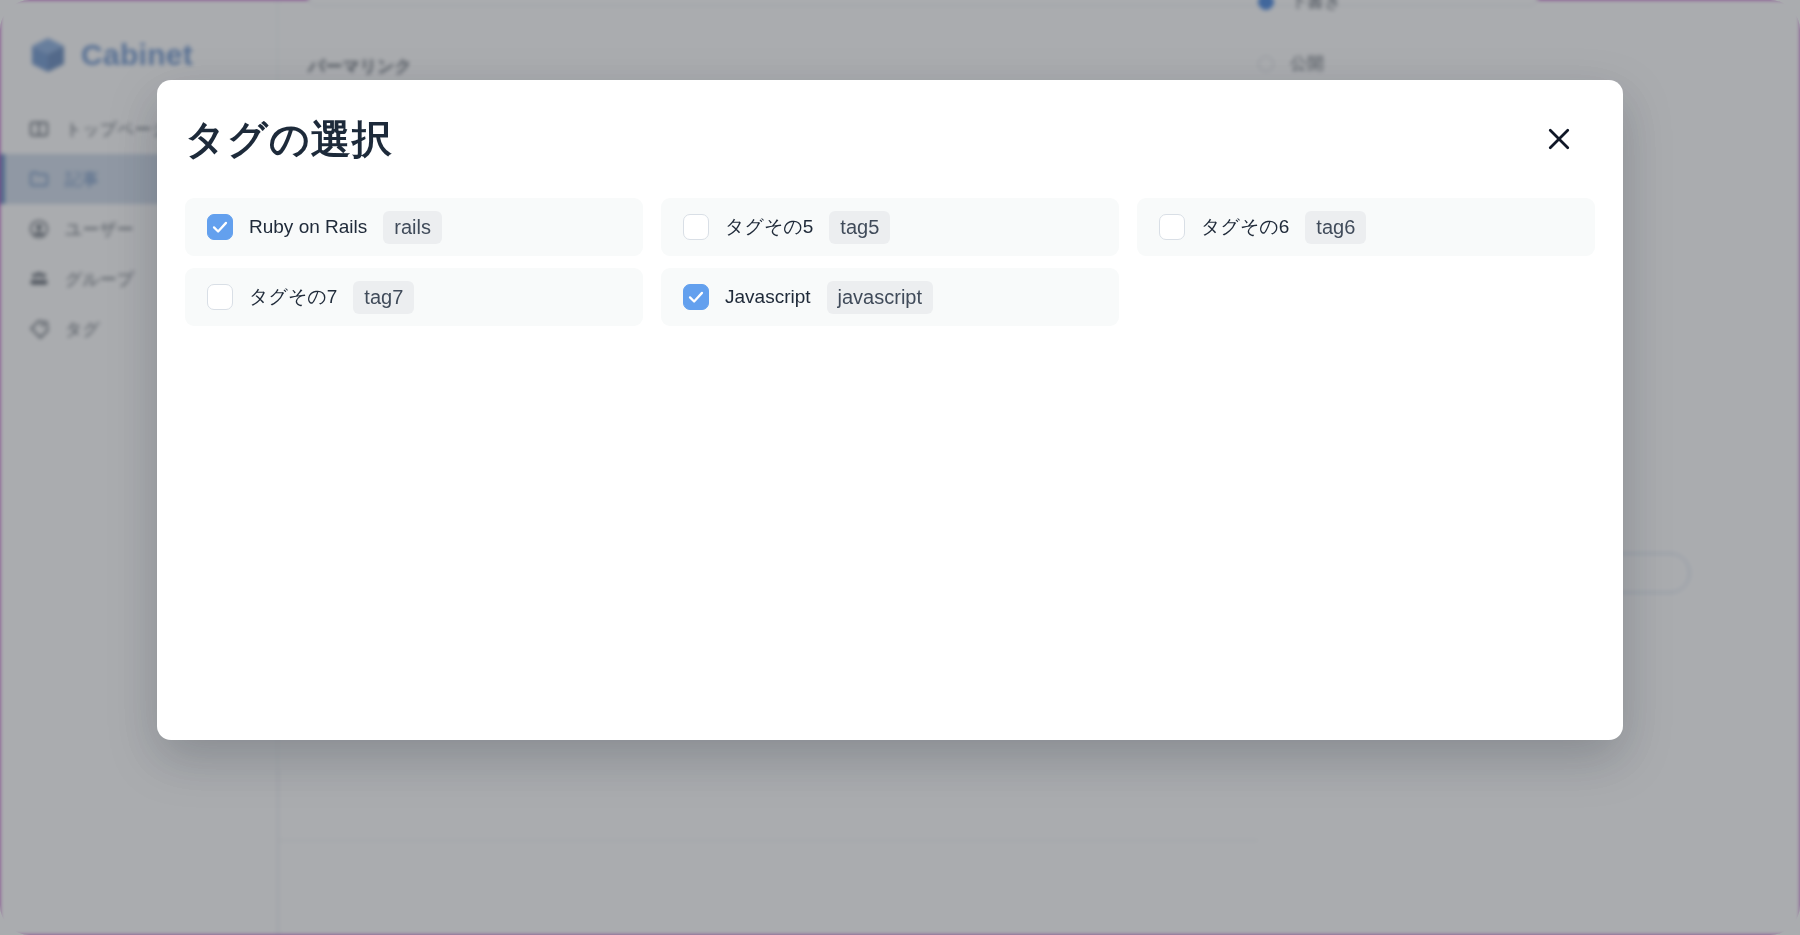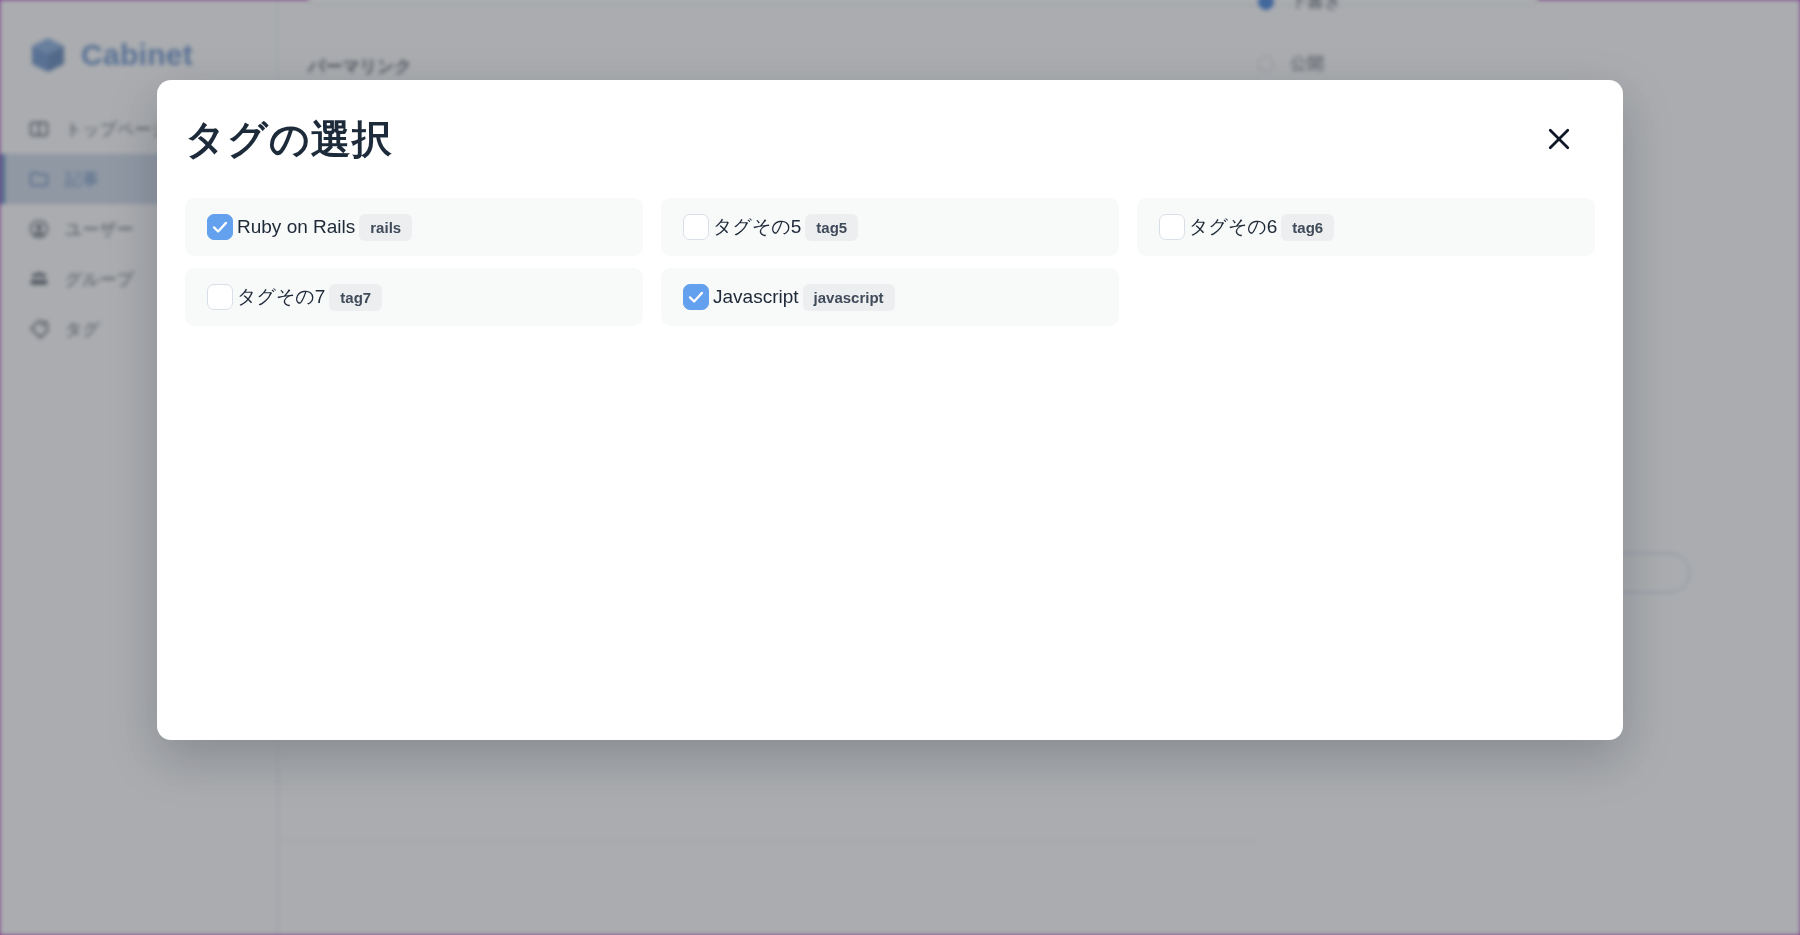--- a/index.html
+++ b/index.html
@@ -10,20 +10,21 @@
     overflow: hidden;
     font-family: "Liberation Sans", "DejaVu Sans", sans-serif;
     background: #ffffff;
   }
 
   #app {
     position: relative;
     width: 1800px;
     height: 935px;
     background: #a21caf;
+    border-radius: 30px;
   }
 
   
   .bg-layer {
     position: absolute;
     inset: 0;
     filter: blur(2.2px);
   }
 
   .sidebar {
@@ -224,21 +225,21 @@
 
   .tag-grid {
     display: grid;
     grid-template-columns: repeat(3, 1fr);
     gap: 12px 18px;
   }
 
   .tag-row {
     display: flex;
     align-items: center;
-    gap: 4px;
+    gap: 16px;
     height: 58px;
     padding: 0 22px;
     border-radius: 9px;
     background: #f8fafa;
     cursor: pointer;
   }
 
   .cbox {
     width: 26px; height: 26px;
     flex: none;
@@ -256,27 +257,26 @@
   .cbox svg { display: none; }
   .cbox.checked svg { display: block; }
 
   .tag-name {
     font-size: 19px;
     color: #202b3a;
     white-space: nowrap;
   }
 
   .tag-slug {
-    font-size: 15px;
+    font-size: 20px;
     color: #404b5a;
     background: #eceef0;
     border-radius: 6px;
     padding: 5px 11px;
     white-space: nowrap;
-    font-weight: bold;
   }
 
   .tag-cell-empty { height: 58px; }
 </style>
 </head>
 <body>
 
 <div id="app">
 
   <div class="bg-layer">

